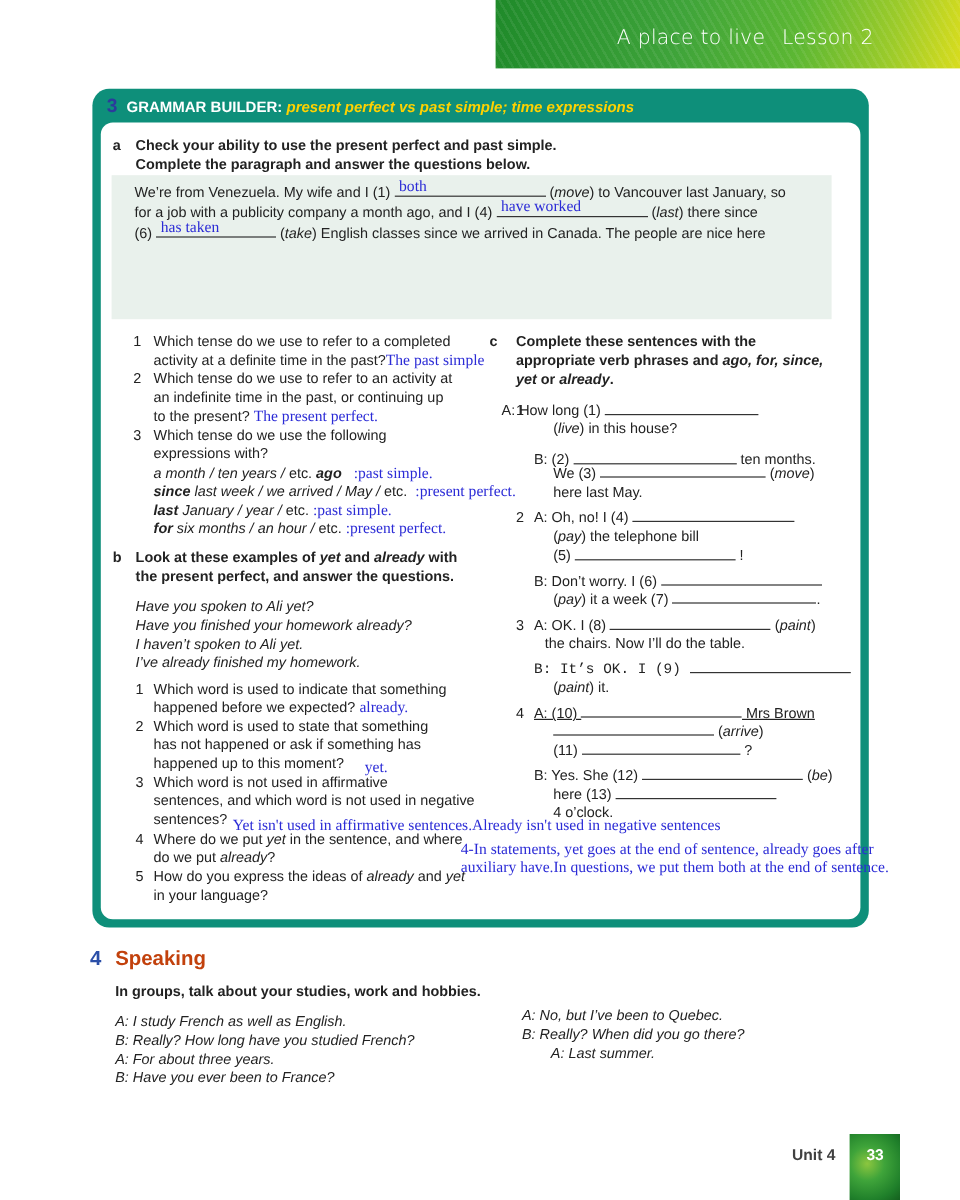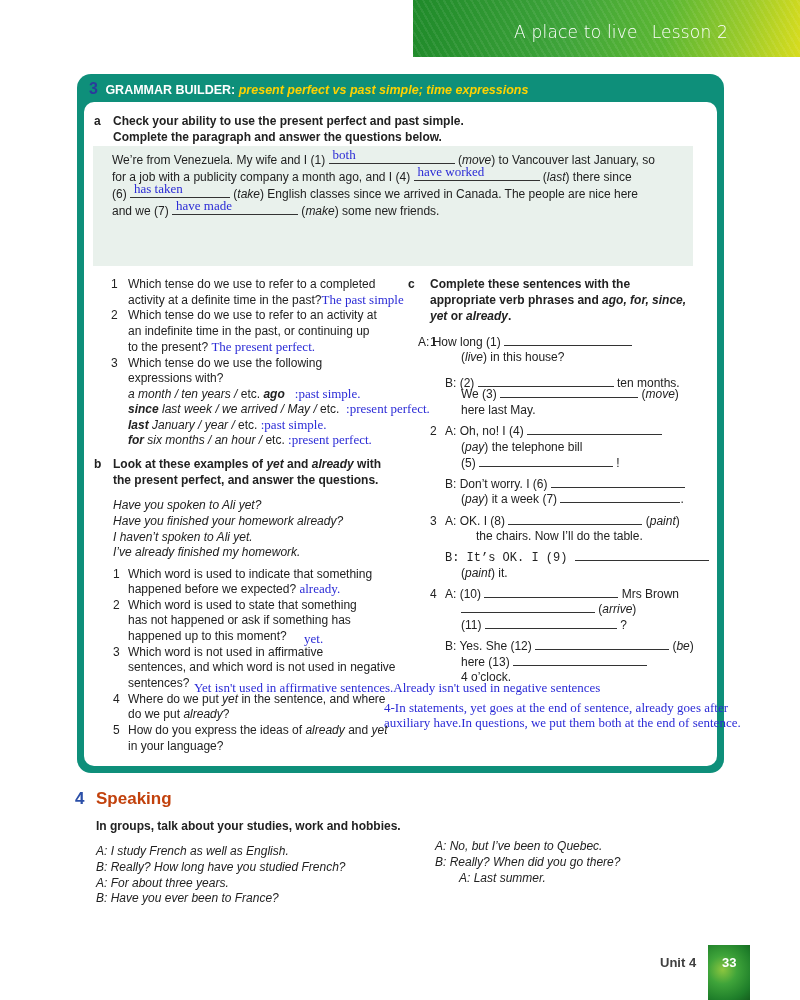--- a/index.html
+++ b/index.html
@@ -103,23 +103,20 @@
 <div class="para txt">
   <div class="line">
     <span>We’re from Venezuela. My wife and I (1) </span><span class="blank" style="width:126px"><span class="fill ans">both</span></span><span> (</span><span class="i">move</span><span>) to Vancouver last January, so</span>
   </div>
   <div class="line">
     <span>for a job with a publicity company a month ago, and I (4) </span><span class="blank" style="width:126px"><span class="fill ans">have worked</span></span><span> (</span><span class="i">last</span><span>) there since</span>
   </div>
   <div class="line">
     <span>(6) </span><span class="blank" style="width:100px"><span class="fill ans">has taken</span></span><span> (</span><span class="i">take</span><span>) English classes since we arrived in Canada. The people are nice here</span>
   </div>
-  <div class="line">
-    <span>and we (7) </span><span class="blank" style="width:126px"><span class="fill ans">have made</span></span><span> (</span><span class="i">make</span><span>) some new friends.</span>
-  </div>
 </div>
 
 <div class="txt qnum" style="left:111px; top:276px;">1</div>
 <div class="txt q" style="left:128px; top:276px;">Which tense do we use to refer to a completed</div>
 <div class="txt q" style="left:128px; top:292px;"><span>activity at a definite time in the past?</span><span class="ans">The past simple</span></div>
 
 <div class="txt qnum" style="left:111px; top:307px;">2</div>
 <div class="txt q" style="left:128px; top:307px;">Which tense do we use to refer to an activity at</div>
 <div class="txt q" style="left:128px; top:323px;">an indefinite time in the past, or continuing up</div>
 <div class="txt q" style="left:128px; top:339px;"><span>to the present?</span> <span class="ans">The present perfect.</span></div>
@@ -184,26 +181,26 @@
 
 <div class="txt dl" style="left:430px; top:423px;">2</div>
 <div class="txt dl" style="left:445px; top:423px;"><span>A: Oh, no! I (4) </span><span class="uline" style="width:135px"></span></div>
 <div class="txt dl" style="left:461px; top:439px;"><span>(</span><span class="i">pay</span><span>) the telephone bill</span></div>
 <div class="txt dl" style="left:461px; top:455px;"><span>(5) </span><span class="uline" style="width:134px"></span><span> !</span></div>
 <div class="txt dl" style="left:445px; top:476px;"><span>B: Don’t worry. I (6) </span><span class="uline" style="width:134px"></span></div>
 <div class="txt dl" style="left:461px; top:491px;"><span>(</span><span class="i">pay</span><span>) it a week (7) </span><span class="uline" style="width:120px"></span><span>.</span></div>
 
 <div class="txt dl" style="left:430px; top:513px;">3</div>
 <div class="txt dl" style="left:445px; top:513px;"><span>A: OK. I (8) </span><span class="uline" style="width:134px"></span><span> (</span><span class="i">paint</span><span>)</span></div>
-<div class="txt dl" style="left:476px; top:528px;">the chairs. Now I’ll do the table.</div>
+<div class="txt dl" style="left:454px; top:528px;">the chairs. Now I’ll do the table.</div>
 <div class="txt dl" style="left:445px; top:549px;font-family:Liberation Mono, monospace;"><span>B: It’s OK. I (9) </span><span class="uline" style="width:134px"></span></div>
 <div class="txt dl" style="left:461px; top:565px;"><span>(</span><span class="i">paint</span><span>) it.</span></div>
 
 <div class="txt dl" style="left:430px; top:586px;">4</div>
-<div class="txt dl" style="left:445px; top:586px;"><span>A: (10) </span><span class="uline" style="width:134px"></span><span> Mrs Brown</span></div>
+<div class="txt dl" style="left:445px; top:586px;text-decoration:underline;"><span>A: (10) </span><span class="uline" style="width:134px"></span><span> Mrs Brown</span></div>
 <div class="txt dl" style="left:461px; top:601px;"><span class="uline" style="width:134px"></span><span> (</span><span class="i">arrive</span><span>)</span></div>
 <div class="txt dl" style="left:461px; top:617px;"><span>(11) </span><span class="uline" style="width:132px"></span><span> ?</span></div>
 <div class="txt dl" style="left:445px; top:638px;"><span>B: Yes. She (12) </span><span class="uline" style="width:134px"></span><span> (</span><span class="i">be</span><span>)</span></div>
 <div class="txt dl" style="left:461px; top:654px;"><span>here (13) </span><span class="uline" style="width:134px"></span></div>
 <div class="txt dl" style="left:461px; top:669px;">4 o’clock.</div>
 
 <div class="speaking-num">4</div>
 <div class="speaking-title">Speaking</div>
 <div class="bold-ins speaking-ins">In groups, talk about your studies, work and hobbies.</div>
 

